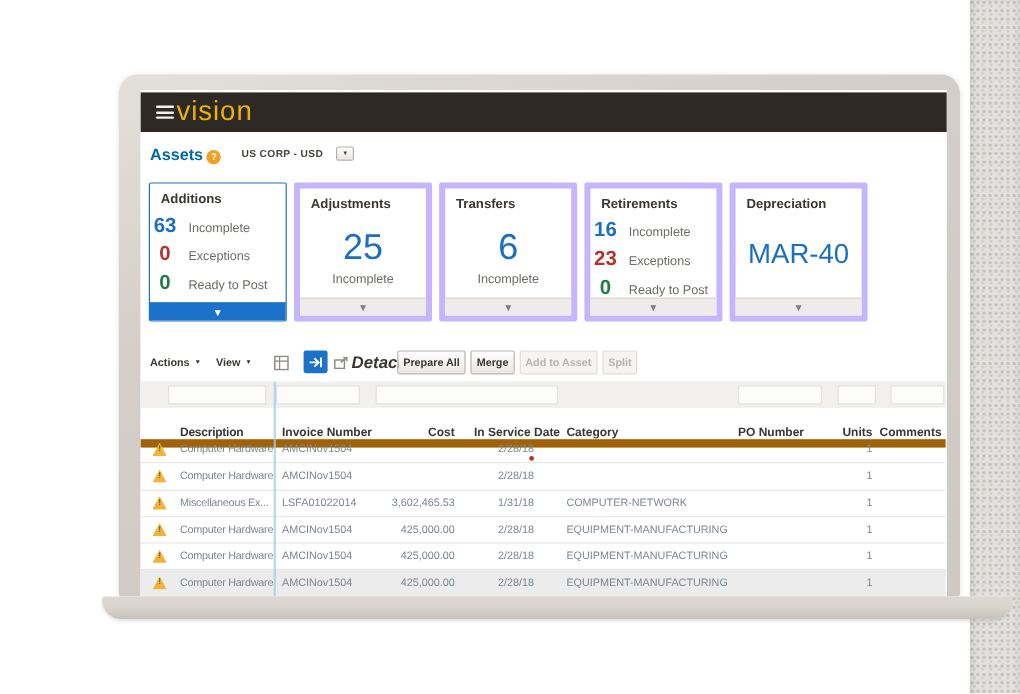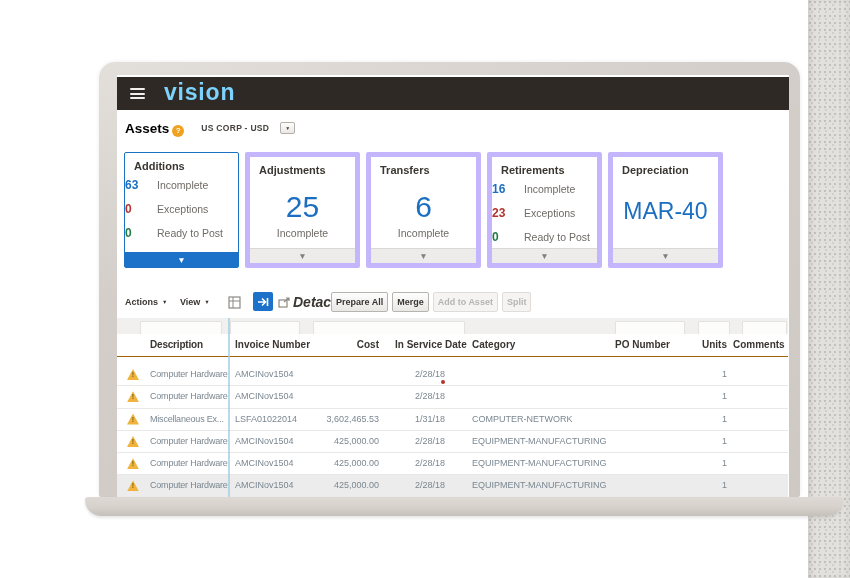--- a/index.html
+++ b/index.html
@@ -21,39 +21,39 @@
     border-radius:16px 16px 2px 2px; box-shadow:0 0 4px rgba(0,0,0,0.08); }
   .screen { position:absolute; left:18px; top:13px; right:11px; bottom:0; background:#fff; overflow:hidden; }
   .base { position:absolute; left:85px; top:497px; width:758px; height:19px;
     background:linear-gradient(#ded9d4 0%, #d6d1cb 55%, #c6c0ba 100%);
     border-radius:3px 3px 16px 16px; box-shadow:0 2px 3px rgba(0,0,0,0.10); }
 
   
   .appbar { position:absolute; left:0; top:2px; width:100%; height:33px; background:#2e2925; display:flex; align-items:center; }
   .burger { display:inline-block; margin-left:13px; width:15px; }
   .burger i { display:block; height:2px; background:#f2f0ee; margin:2.5px 0; border-radius:1px; }
-  .logo { color:#7dd3fc; font-size:23px; letter-spacing:0.8px; margin-left:19px; margin-top:-3px; font-weight:700; }
+  .logo { color:#eab308; font-size:23px; letter-spacing:0.8px; margin-left:2px; margin-top:-3px; font-weight:400; }
 
   
   .title-row { position:absolute; left:8px; top:44px; height:18px; display:flex; align-items:center; }
-  .page-title { font-size:13.5px; font-weight:bold; color:#000000; }
+  .page-title { font-size:13.5px; font-weight:bold; color:#0369a1; }
   .help-icon { width:12px; height:12px; border-radius:50%; background:#efa11f; color:#fff; font-size:8px; font-weight:bold;
     display:inline-flex; align-items:center; justify-content:center; margin-left:3px; margin-top:5px; }
   .company { font-size:8.5px; font-weight:bold; color:#46423d; letter-spacing:0.3px; margin-left:17px; }
   .company-dd { width:15px; height:12px; border:1px solid #b2afab; border-radius:2px; background:linear-gradient(#fdfdfc,#e9e8e5);
     display:inline-flex; align-items:center; justify-content:center; margin-left:11px; font-size:5px; color:#46423d; }
 
   
   .cards { position:absolute; left:7px; top:77px; display:flex; gap:6px; }
   .card { position:relative; width:115px; height:116px; background:#fff; border:5px solid #c4b5fd; border-radius:2px; }
   .card.selected { border:1px solid #1b72c4; }
   .card-title { font-size:11px; font-weight:bold; color:#3a3631; padding:7px 0 0 9px; }
   .stats { margin-top:6px; }
   .stat-row { display:flex; align-items:baseline; height:24px; }
-  .stat-num { width:25px; text-align:left; font-size:12px; font-weight:bold; }
+  .stat-num { width:25px; text-align:center; font-size:17px; font-weight:bold; }
   .stat-num.blue { color:#1c6fc0; } .stat-num.red { color:#b5332d; } .stat-num.green { color:#247a44; }
   .stat-label { font-size:10.5px; color:#6f6b66; margin-left:7px; }
   .big-num { margin-top:14px; text-align:center; font-size:30px; color:#1c6fc0; line-height:34px; }
   .big-num.small { font-size:23px; line-height:34px; margin-top:18px; }
   .big-sub { text-align:center; font-size:10.5px; color:#6f6b66; margin-top:3px; }
   .card-foot { position:absolute; left:0; right:0; bottom:0; height:15px; background:#edecea; border-top:1px solid #dbd8d4;
     display:flex; align-items:center; justify-content:center; font-size:8.5px; color:#827e79; }
   .card.selected .card-foot { background:#1b72c8; border-top:1px solid #1b72c8; color:#fff; }
 
   
@@ -69,21 +69,21 @@
   .detach svg { margin-right:3px; }
   .btns { left:206px; display:flex; align-items:center; gap:4px; }
   .btn { height:20px; padding:0 4px; display:inline-flex; align-items:center; border:1px solid #b7b4b0; border-radius:2px;
     background:linear-gradient(#fefefe,#e9e8e5); font-size:9px; font-weight:bold; color:#3a3631; white-space:nowrap; }
   .btn.disabled { color:#b7b4b0; border-color:#deccd7; border-color:#e0ddd9; background:#f5f4f2; }
 
   
   .table-area { position:absolute; left:0; top:243px; width:671px; height:179px; }
   .filter-row { position:absolute; left:0; top:0; width:100%; height:22px; background:#f1f0ee; }
   .f-input { position:absolute; top:3px; height:16px; background:#fcfcfb; border:1px solid #e4e2df; border-radius:1px; }
-  .thead { position:absolute; left:0; top:16px; width:100%; height:23px; background:#fff; border-bottom:1px solid #a16207; }
+  .thead { position:absolute; left:0; top:32px; width:100%; height:23px; background:#fff; border-bottom:7px solid #a16207; }
   .thead span { position:absolute; top:5px; font-size:10px; font-weight:bold; color:#3a3631; white-space:nowrap; }
   .tbody { position:absolute; left:0; top:46px; width:100%; }
   .trow { position:relative; height:22.3px; border-bottom:1px solid #eae8e5; font-size:9px; color:#7b8791; }
   .trow.shaded { background:#ebeceb; }
   .trow span { position:absolute; top:5px; white-space:nowrap; }
   .warn { position:absolute; left:10px; top:5px; width:12px; height:11px;
     background:#f0b43e; clip-path:polygon(50% 0, 100% 100%, 0 100%); }
   .warn::after { content:"!"; position:absolute; left:0; right:0; top:2px; text-align:center; font-size:7px; font-weight:bold; color:#7a5c10; }
   .c-desc { left:33px; max-width:85px; overflow:hidden; letter-spacing:-0.2px; }
   .c-inv { left:118px; }

